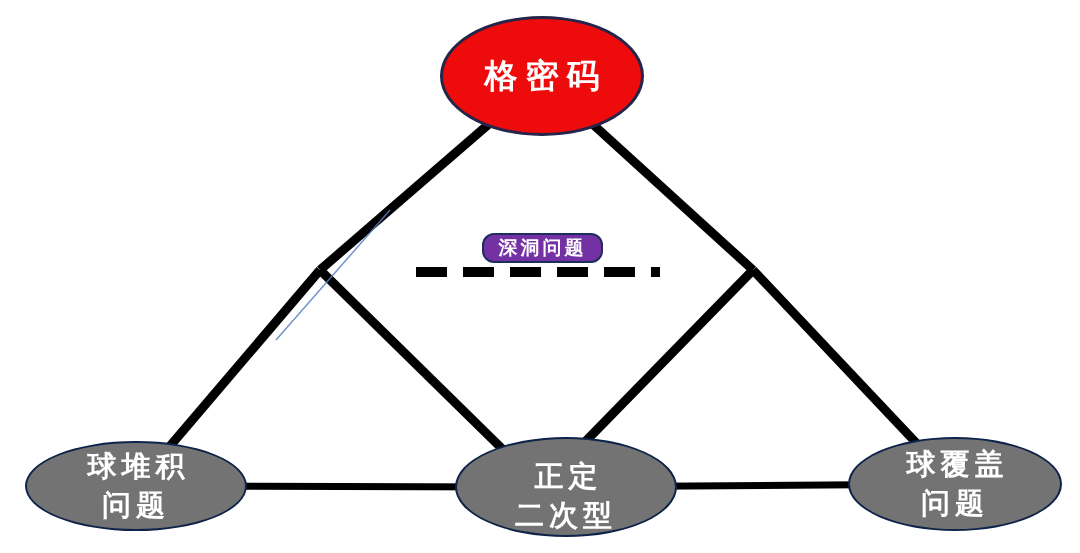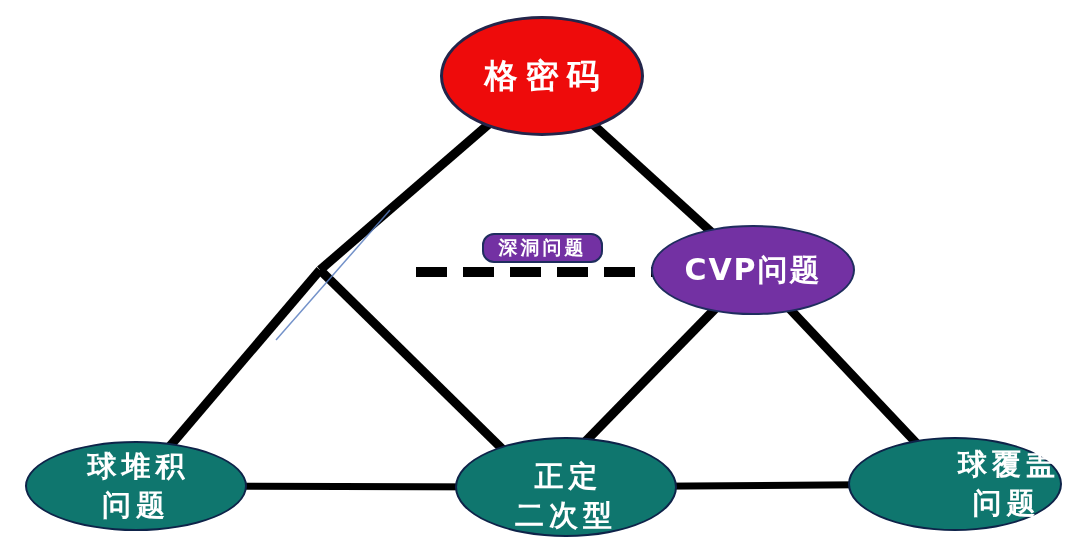--- a/index.html
+++ b/index.html
@@ -40,21 +40,21 @@
   .ellipse { border-radius: 50%; }
   .node-red {
     background: #ee0b0b;
     border: 3px solid #23254a;
   }
   .node-purple {
     background: #7331a3;
     border: 2px solid #1f2d5e;
   }
   .node-navy {
-    background: #0f766e;
+    background: #737373;
     border: 2px solid #0e2349;
   }
   .node-label {
     color: #ffffff;
     font-weight: bold;
     white-space: pre-line;
     line-height: 1.35;
     user-select: none;
   }
   
@@ -64,21 +64,21 @@
   .n-svp .node-label, .n-cvp .node-label { font-size: 30px; letter-spacing: 2px; }
   .n-cvp       { left: 651px; top: 225px; width: 204px; height: 90px; }
   .n-deephole  {
     left: 482px; top: 233px; width: 121px; height: 30px;
     z-index: 3;
     border-radius: 12px;
   }
   .n-deephole .node-label { font-size: 19px; letter-spacing: 3px; }
   .n-packing   { left: 25px;  top: 441px; width: 222px; height: 90px; }
   .n-quadratic { left: 455px; top: 437px; width: 222px; height: 100px; align-items: flex-end; }
-  .n-covering  { left: 848px; top: 437px; width: 214px; height: 94px; justify-content: flex-end; }
+  .n-covering  { left: 848px; top: 437px; width: 214px; height: 94px; }
   .n-packing .node-label,
   .n-quadratic .node-label,
   .n-covering .node-label { font-size: 29px; letter-spacing: 5px; text-indent: 5px; }
 </style>
 </head>
 <body>
 
 <div class="stage">
 
   <svg class="edges" viewBox="0 0 1080 553">
@@ -91,23 +91,20 @@
     <line x1="753" y1="270" x2="955" y2="484" stroke="#000000" stroke-width="9"></line>
     <line x1="136" y1="486" x2="541" y2="487" stroke="#000000" stroke-width="7"></line>
     <line x1="541" y1="487" x2="955" y2="484" stroke="#000000" stroke-width="7"></line>
   </svg>
 
   <div class="node ellipse node-red n-lattice">
     <span class="node-label">格密码</span>
   </div>
 
 
-  <div class="node ellipse node-purple n-cvp">
-    <span class="node-label">CVP问题</span>
-  </div>
 
   <div class="node node-purple n-deephole">
     <span class="node-label">深洞问题</span>
   </div>
 
   <div class="node ellipse node-navy n-packing">
     <span class="node-label">球堆积
 问题</span>
   </div>
 

